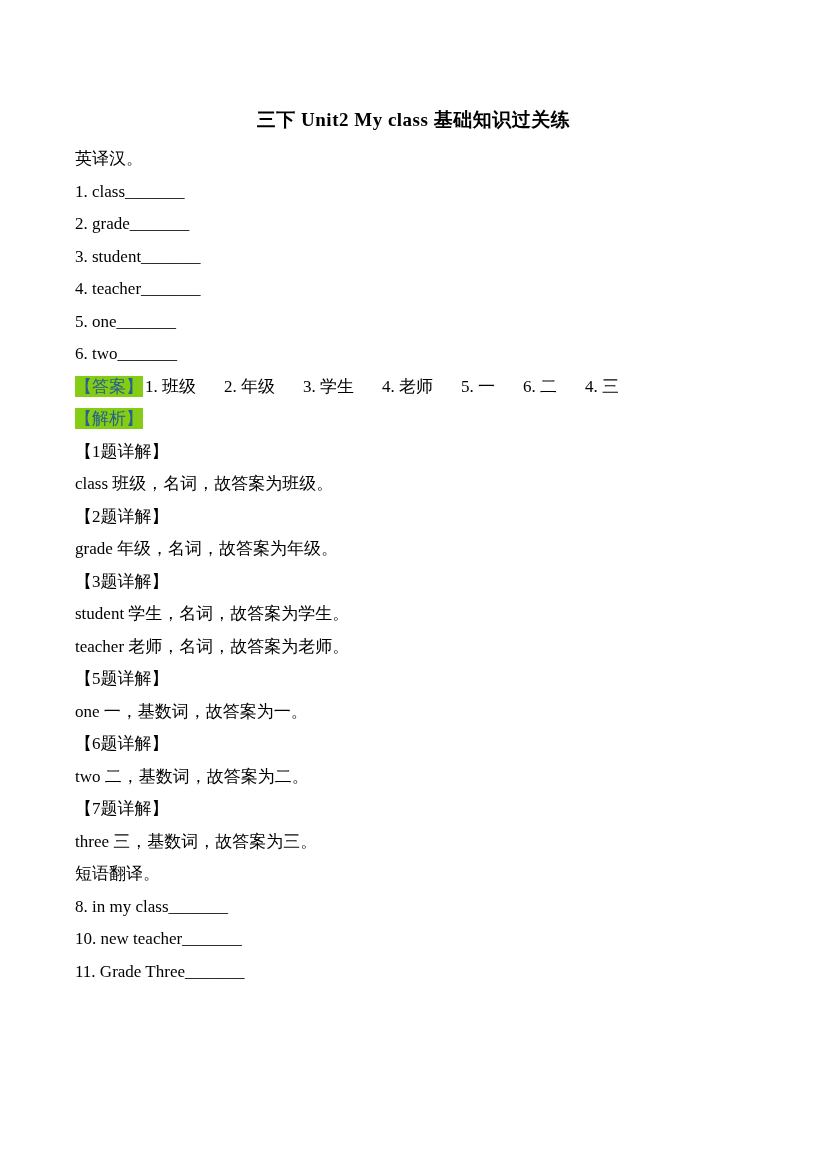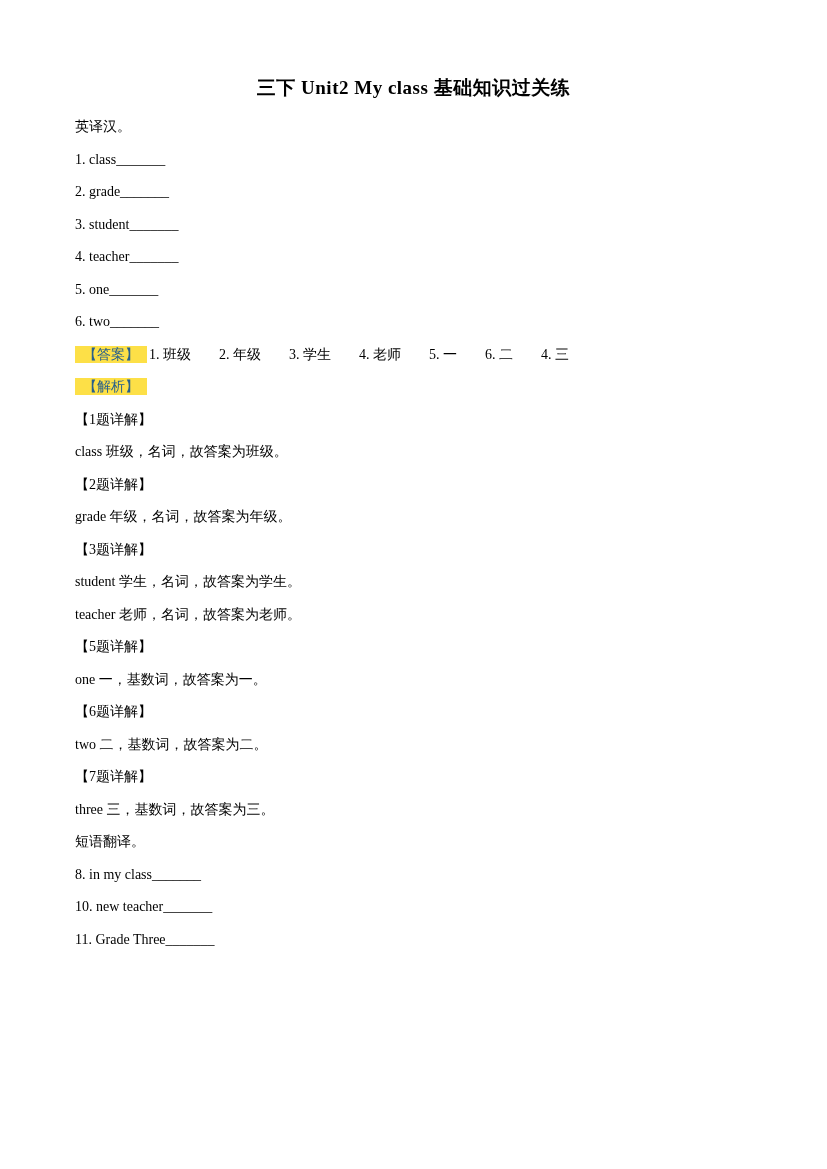--- a/index.html
+++ b/index.html
@@ -8,40 +8,41 @@
     width:827px; height:1169px;
     font-family:"Liberation Serif","DejaVu Serif",serif;
     color:#000000;
     overflow:hidden;
   }
   .page {
     width:827px; height:977px;
     padding:75px 75px 0 75px;
     background:#ffffff;
     position:relative;
+    margin-top:32px;
   }
   .doc-title {
     font-size:19px;
     font-weight:bold;
     text-align:center;
     line-height:26px;
     letter-spacing:0.5px;
   }
   .content { margin-top:10px; }
   .line {
-    font-size:14px;
+    font-size:17px;
     height:32.5px;
     line-height:32.5px;
     white-space:nowrap;
   }
   .blank { letter-spacing:0; }
   .hl {
     color:#28608C;
-    background:#fde047;
-    padding:1px 8px;
+    background:#84cc16;
+    padding:1px 0;
   }
   .detail-heading { font-weight:normal; }
   .answers .ans { margin-left:28px; }
   .answers .ans.first { margin-left:2px; }
 </style>
 </head>
 <body>
 
 <div class="page">
 

